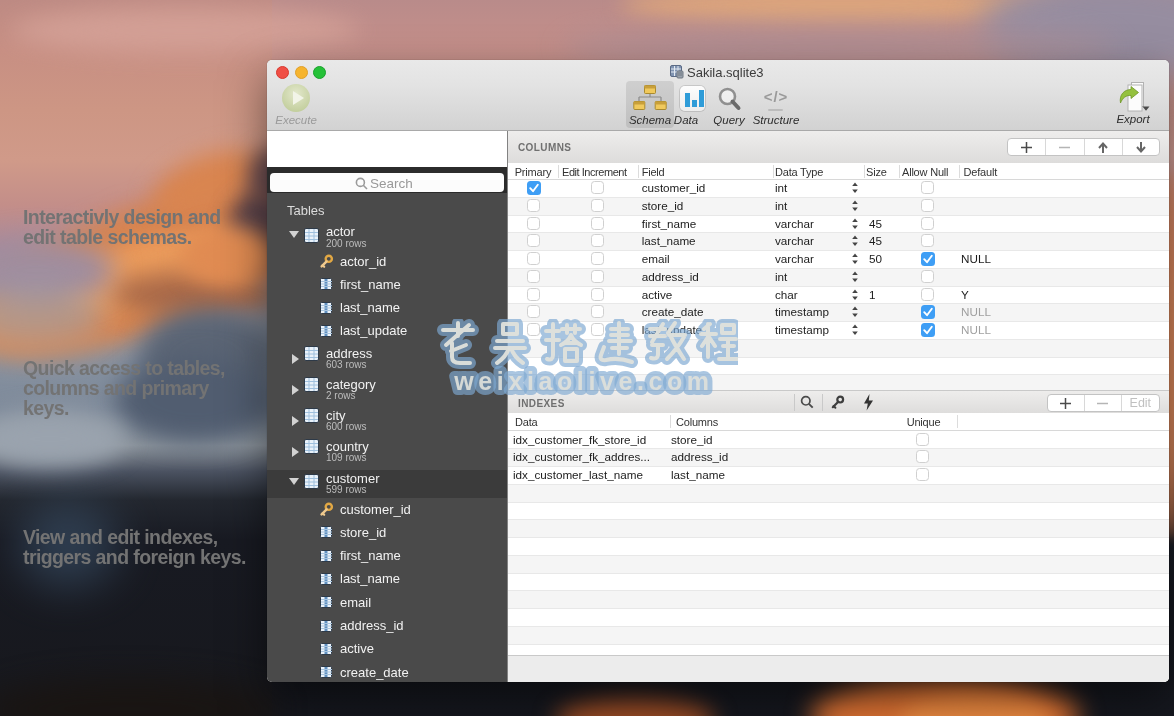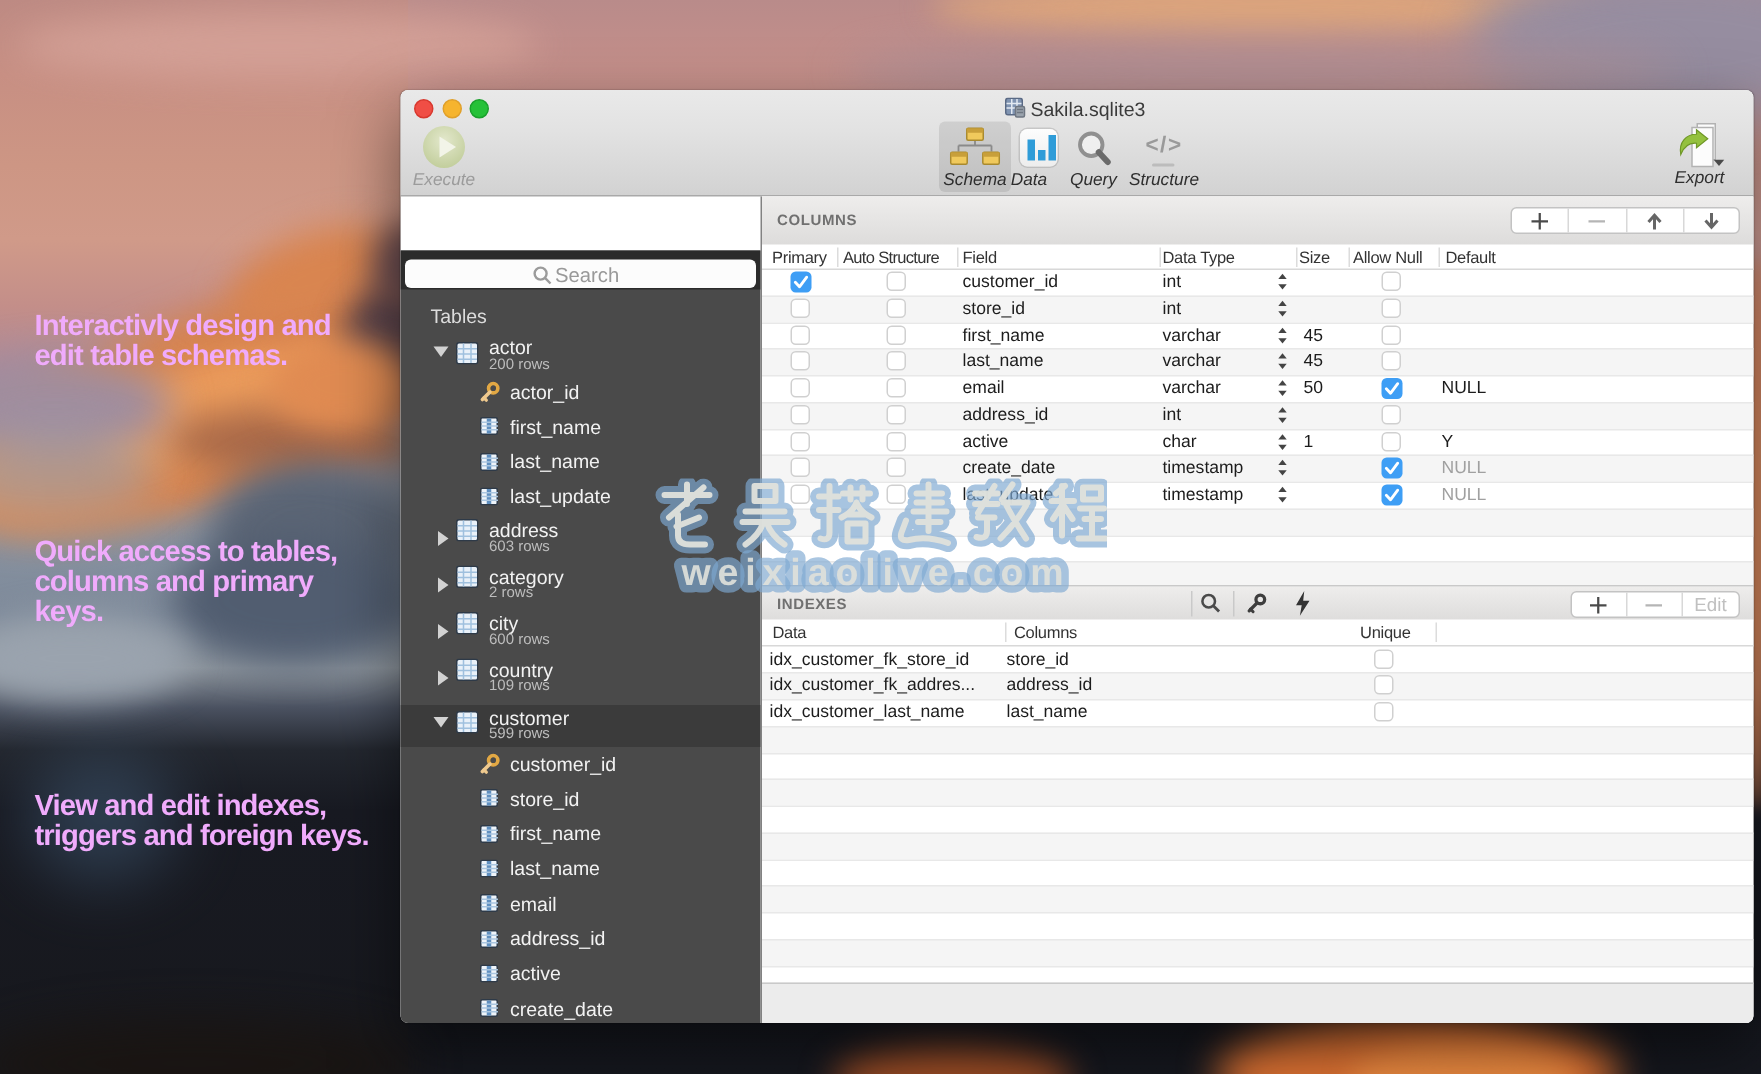--- a/index.html
+++ b/index.html
@@ -42,21 +42,21 @@
 .hdr{position:absolute;font-size:11px;letter-spacing:-0.2px;color:#333;line-height:13px;}
 .vsep{position:absolute;width:1px;background:#dcdcdc;}
 .row{position:absolute;left:0;width:661px;height:17.75px;}
 .row.alt{background:#f5f5f5;}
 .rline{position:absolute;left:0;width:661px;height:1px;background:#e8e8e8;}
 .cb{position:absolute;width:13px;height:13px;border-radius:3.5px;background:#fff;border:1px solid #d0d0d0;box-sizing:border-box;}
 .cbc{position:absolute;width:14px;height:14px;border-radius:3.5px;background:#3e9ef5;}
 .ct{position:absolute;font-size:11.7px;color:#1c1c1c;white-space:pre;line-height:17.75px;height:17.75px;}
 .gray{color:#a0a0a0;}
 
-.wt{left:23px;font-size:19.5px;font-weight:bold;color:#f0abfc;line-height:20.4px;letter-spacing:-0.6px;}
+.wt{left:23px;font-size:19.5px;font-weight:bold;color:#737373;line-height:20.4px;letter-spacing:-0.6px;}
 </style>
 </head>
 <body>
 <div id="bg"></div>
 <div id="lstrip"></div>
 <div id="bgdeco">
   <div class="blob" style="left:620px;top:-14px;width:450px;height:38px;background:#dda57c;filter:blur(10px);"></div>
   <div class="blob" style="left:10px;top:8px;width:350px;height:45px;background:#d6a399;filter:blur(12px);opacity:.85;"></div>
   <div class="blob" style="left:980px;top:-25px;width:270px;height:108px;background:#968da0;filter:blur(16px);"></div>
   <div class="blob" style="left:560px;top:26px;width:560px;height:42px;background:#ab8e96;filter:blur(14px);opacity:.75;"></div>
@@ -318,21 +318,21 @@
         <div class="cell" style="width:37px;">
             <svg width="12" height="13" viewBox="0 0 12 13">
               <path d="M6 1 L6 9 M2 6 L6 10.5 L10 6" fill="none" stroke="#666" stroke-width="2"></path>
             </svg>
           </div>
       </div>
     </div>
 
     <div class="abs" style="left:0;top:32px;width:661px;height:16.5px;background:#fff;border-bottom:1px solid #d8d8d8;box-sizing:border-box;"></div>
     <div class="hdr" style="left:6.7px;top:34.5px;">Primary</div>
-    <div class="hdr" style="left:54px;top:34.5px;font-size:11px;letter-spacing:-0.45px;">Auto Structure</div>
+    <div class="hdr" style="left:54px;top:34.5px;font-size:11px;letter-spacing:-0.45px;">Edit Increment</div>
     <div class="hdr" style="left:133.7px;top:34.5px;">Field</div>
     <div class="hdr" style="left:267px;top:34.5px;">Data Type</div>
     <div class="hdr" style="left:358px;top:34.5px;">Size</div>
     <div class="hdr" style="left:394px;top:34.5px;">Allow Null</div>
     <div class="hdr" style="left:455.6px;top:34.5px;">Default</div>
     <div class="vsep" style="left:49.5px;top:34px;height:13px;"></div>
     <div class="vsep" style="left:129.5px;top:34px;height:13px;"></div>
     <div class="vsep" style="left:264.5px;top:34px;height:13px;"></div>
     <div class="vsep" style="left:356px;top:34px;height:13px;"></div>
     <div class="vsep" style="left:390.5px;top:34px;height:13px;"></div>

